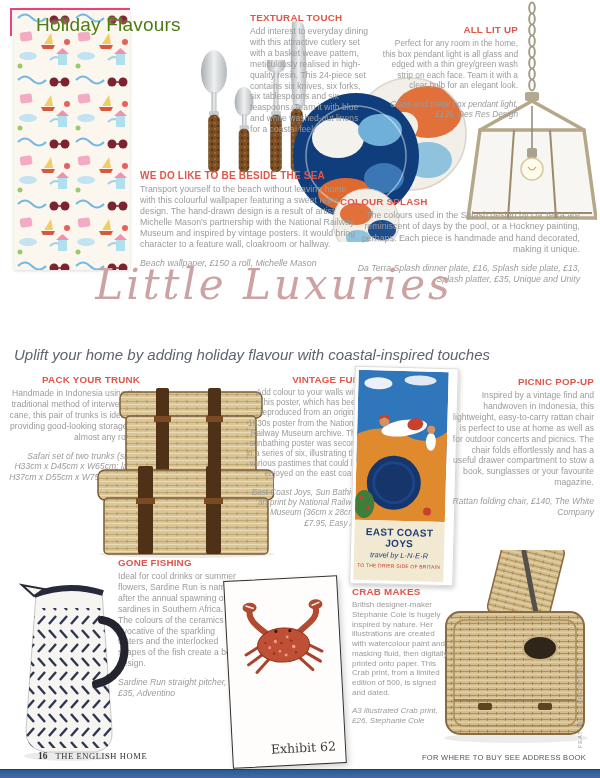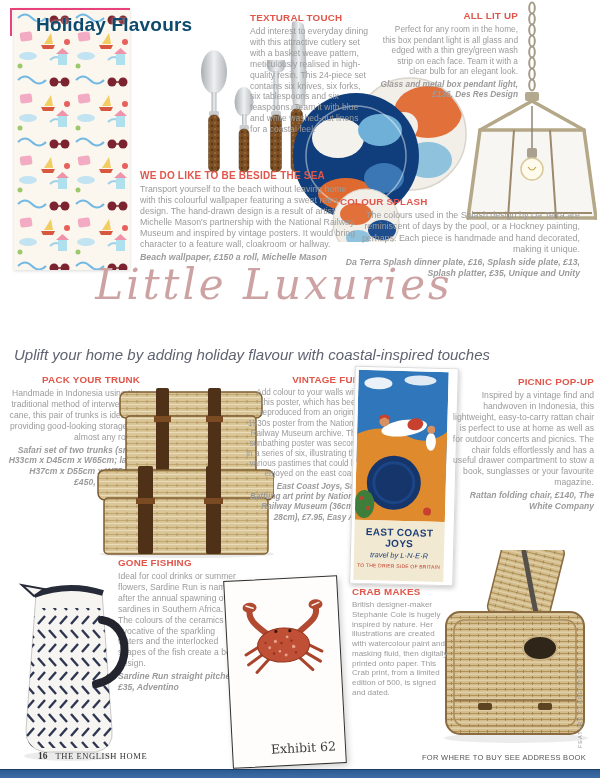--- a/index.html
+++ b/index.html
@@ -3,24 +3,24 @@
 <meta charset="utf-8">
 <style>
   html,body{margin:0;padding:0;background:#e9e9e9;}
   .page{position:relative;width:600px;height:778px;background:#ffffff;overflow:hidden;
         font-family:"Liberation Sans",sans-serif;}
   .abs{position:absolute;}
   
   .article{position:absolute;color:#9b9b9b;}
   .article h3{margin:0 0 3px 0;font-size:9.8px;font-weight:700;color:#e0564b;letter-spacing:.2px;}
   .article p{margin:0;font-size:8.6px;line-height:1.27;}
-  .article .credit{font-style:italic;margin-top:2px;font-weight:bold;}
+  .article .credit{font-style:italic;margin-top:8px;}
   .ta-r{text-align:right}.ta-c{text-align:left}.ta-l{text-align:left}
   
-  .holiday-tag{position:absolute;left:36px;top:14px;font-size:19px;font-weight:700;color:#0c4a6e;
+  .holiday-tag{position:absolute;left:36px;top:14px;font-size:19px;font-weight:400;color:#4d7c0f;
                text-shadow:0 0 3px rgba(255,255,255,.85);letter-spacing:.2px;}
   .pink-h{position:absolute;left:10px;top:8px;width:120px;height:2px;background:#e8417c;}
   .pink-v{position:absolute;left:10px;top:8px;width:2px;height:28px;background:#e8417c;}
   
   .big-title{position:absolute;left:0;top:264px;width:548px;text-align:center;
              font-family:"DejaVu Serif",serif;font-style:italic;font-weight:400;
              font-size:42px;color:#cda2a2;letter-spacing:3px;line-height:1;}
   .subtitle{position:absolute;left:0;top:346px;width:504px;text-align:center;
             font-style:italic;font-size:15px;color:#5e6370;}
   
@@ -186,21 +186,21 @@
     <rect x="95" y="148" width="10" height="10" rx="2" fill="#a9a090"></rect>
     <circle cx="100" cy="169" r="11" fill="rgba(255,250,235,.85)" stroke="#d9c99a" stroke-width="1.5"></circle>
     <path d="M96,167 q4,6 8,0" stroke="#caa64a" fill="none" stroke-width="1.2"></path>
   </svg>
 
   <section class="article" style="left:250px;top:12px;width:120px">
     <h3 class="ta-l">TEXTURAL TOUCH</h3>
     <p class="ta-c">Add interest to everyday dining with this attractive cutlery set with a basket weave pattern, meticulously realised in high-quality resin. This 24-piece set contains six knives, six forks, six tablespoons and six teaspoons. Team it with blue and white washed-out linens for a coastal feel.</p>
   </section>
 
-  <section class="article ta-r" style="left:380px;top:10px;width:138px">
+  <section class="article ta-r" style="left:380px;top:24px;width:138px">
     <h3>ALL LIT UP</h3>
     <p style="font-size:8.3px">Perfect for any room in the home, this box pendant light is all glass and edged with a thin grey/green wash strip on each face. Team it with a clear bulb for an elegant look.</p>
     <p class="credit" style="font-size:8.3px">Glass and metal box pendant light, £136, Des Res Design</p>
   </section>
 
   <section class="article ta-l" style="left:140px;top:170px;width:218px">
     <h3 style="font-size:10px">WE DO LIKE TO BE BESIDE THE SEA</h3>
     <p style="font-size:8.8px;line-height:1.25">Transport yourself to the beach without leaving home with this colourful wallpaper featuring a sweet retro design. The hand-drawn design is a result of artist Michelle Mason's partnership with the National Railway Museum and inspired by vintage posters. It would bring character to a feature wall, cloakroom or hallway.</p>
     <p class="credit" style="font-size:8.8px">Beach wallpaper, £150 a roll, Michelle Mason</p>
   </section>
@@ -367,20 +367,21 @@
       </g>
       <circle cx="41" cy="36" r="1.6" fill="#3a1208"></circle>
         <circle cx="55" cy="36" r="1.6" fill="#3a1208"></circle>
     </svg>
     <div class="exhibit-label">Exhibit 62</div>
   </div>
 
   <section class="article ta-l" style="left:352px;top:586px;width:96px">
     <h3>CRAB MAKES</h3>
     <p style="font-size:8px;line-height:1.22">British designer-maker Stephanie Cole is hugely inspired by nature. Her illustrations are created with watercolour paint and masking fluid, then digitally printed onto paper. This Crab print, from a limited edition of 500, is signed and dated.</p>
+    <p class="credit" style="font-size:8px">A3 illustrated Crab print, £26, Stephanie Cole</p>
   </section>
 
   <div class="vcredit">FEATURE CLARE STEEL</div>
 
   <div class="footer-left">
     <b>16</b><span>THE ENGLISH HOME</span>
   </div>
   <div class="footer-right">FOR WHERE TO BUY SEE ADDRESS BOOK</div>
   <div class="bottom-bar"></div>
 

